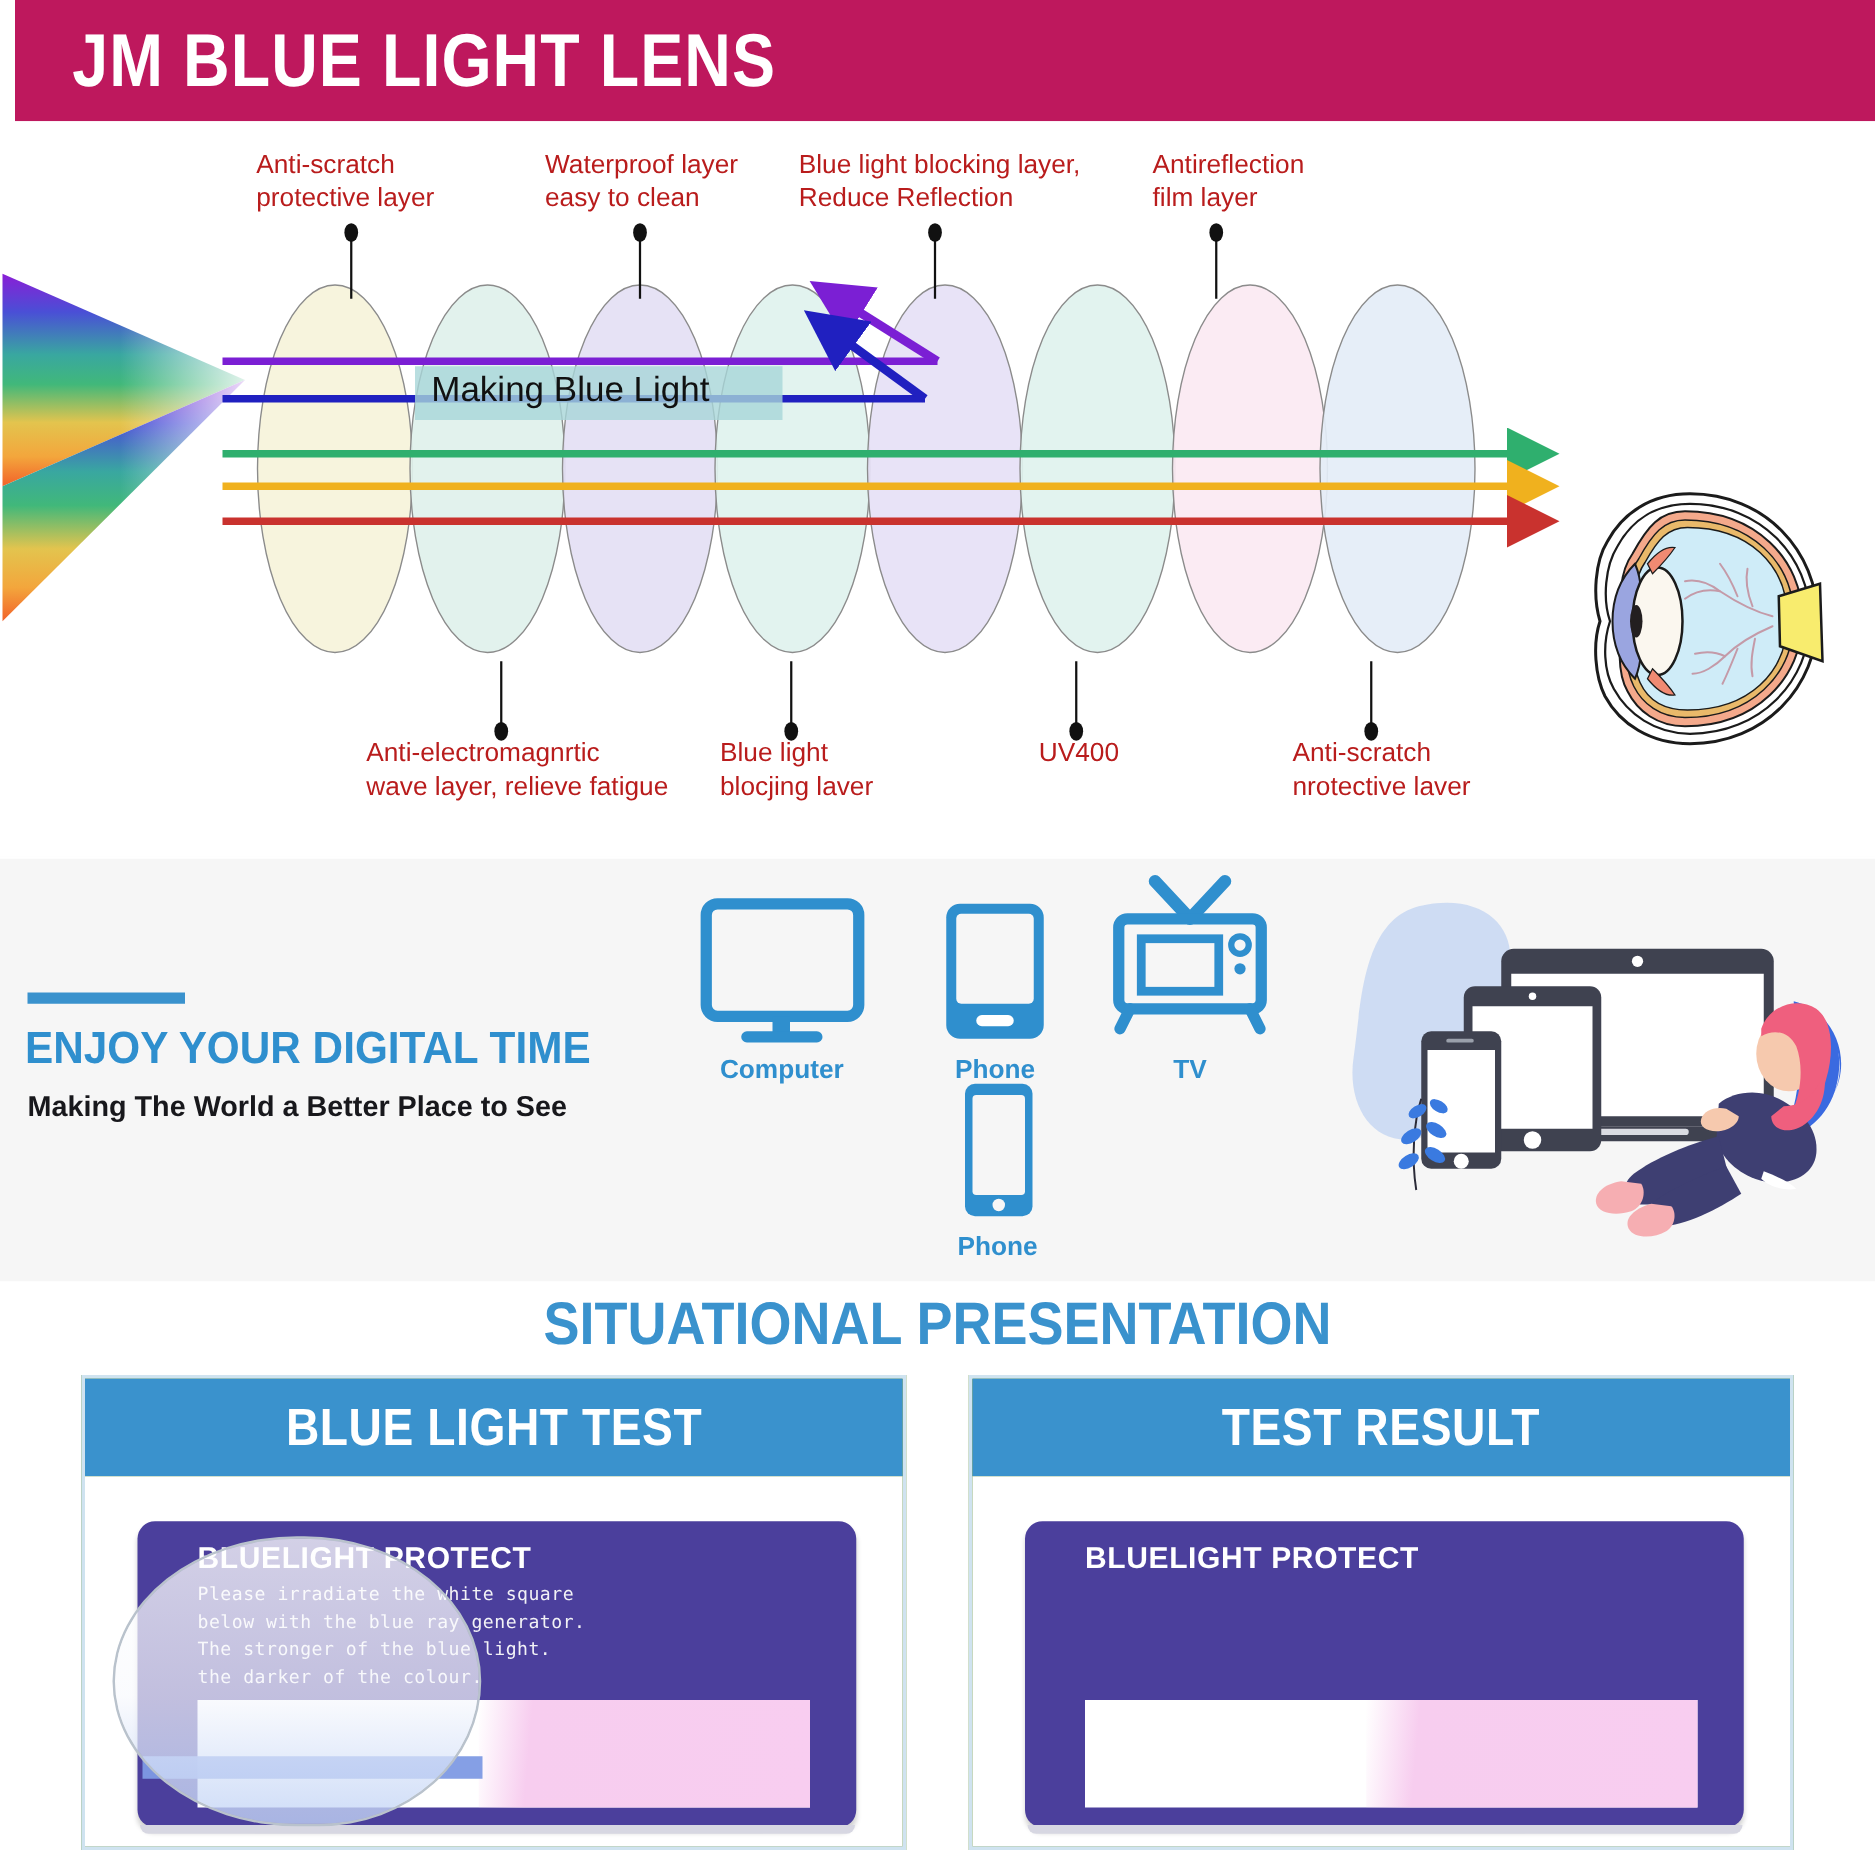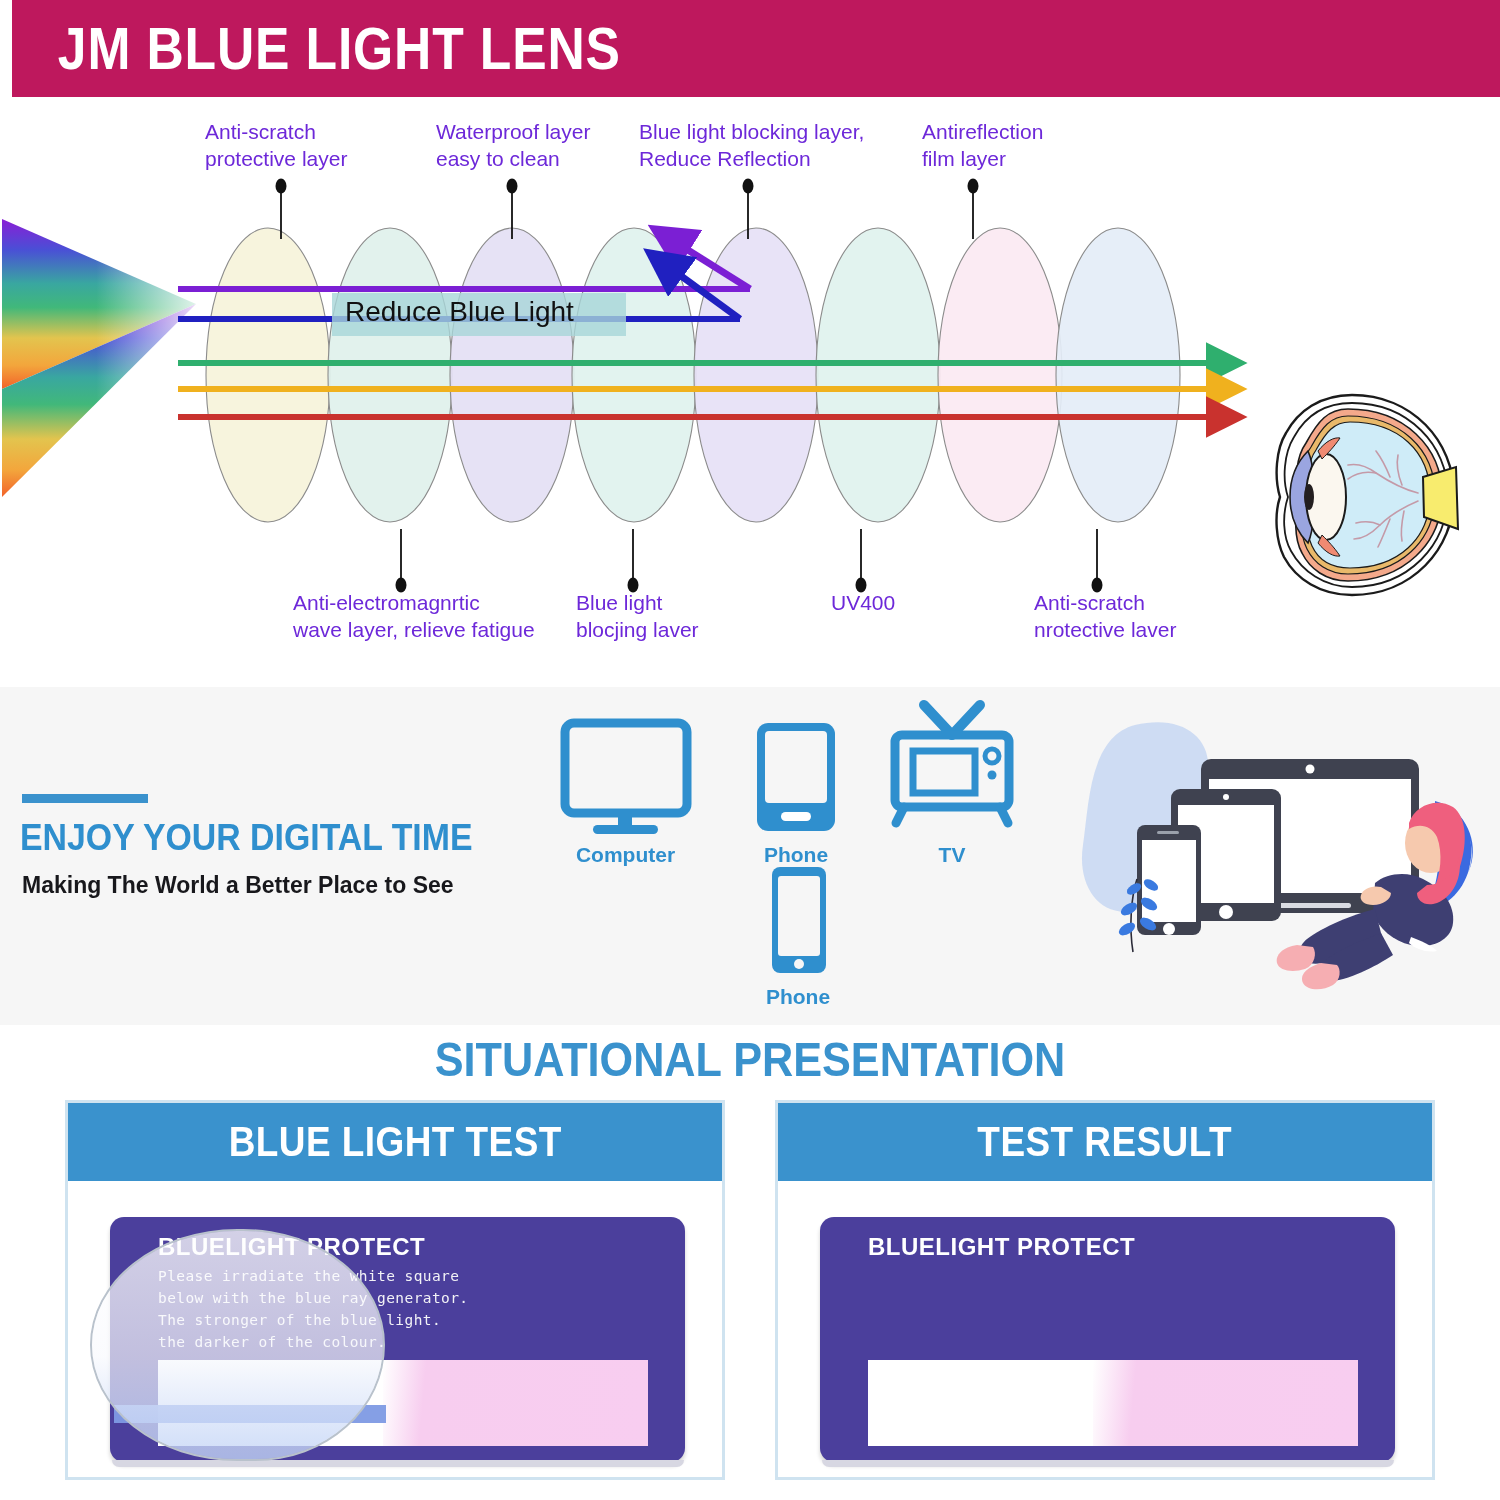--- a/index.html
+++ b/index.html
@@ -21,21 +21,21 @@
     color: #ffffff; font-size: 60px; font-weight: bold;
     letter-spacing: 1px; transform: scaleX(0.86); transform-origin: center;
     white-space: nowrap;
   }
 
   
   .lens-section { position: absolute; left:0; top: 97px; width: 1500px; height: 588px; background:#fff; }
   .lens-svg { position:absolute; left:0; top:0; }
 
   .callout-label {
-    position: absolute; font-size: 21px; line-height: 1.27; color:#6d28d9;
+    position: absolute; font-size: 21px; line-height: 1.27; color:#b91c1c;
     white-space: pre-line;
   }
 
   
   .digital-section {
     position: absolute; left: 0; top: 685px; width: 1500px; height: 340px;
     background: #f6f6f6;
     border-top: 2px solid #ffffff;
   }
   .dt-rule {
@@ -264,21 +264,21 @@
       <g fill="#111111">
         <ellipse cx="401" cy="488" rx="5.5" ry="7.5"></ellipse>
         <ellipse cx="633" cy="488" rx="5.5" ry="7.5"></ellipse>
         <ellipse cx="861" cy="488" rx="5.5" ry="7.5"></ellipse>
         <ellipse cx="1097" cy="488" rx="5.5" ry="7.5"></ellipse>
       </g>
 
       <rect x="332" y="196" width="294" height="43" fill="#a8d6d8" fill-opacity="0.8"></rect>
     </svg>
 
-    <div style="position:absolute; left:345px; top:199px; font-size:28px; color:#111; white-space:nowrap;">Reduce Blue Light</div>
+    <div style="position:absolute; left:345px; top:199px; font-size:28px; color:#111; white-space:nowrap;">Making Blue Light</div>
 
     <div class="callout-label" style="left:205px; top:22px;">Anti-scratch
 protective layer</div>
     <div class="callout-label" style="left:436px; top:22px;">Waterproof layer
 easy to clean</div>
     <div class="callout-label" style="left:639px; top:22px;">Blue light blocking layer,
 Reduce Reflection</div>
     <div class="callout-label" style="left:922px; top:22px;">Antireflection
 film layer</div>
 

